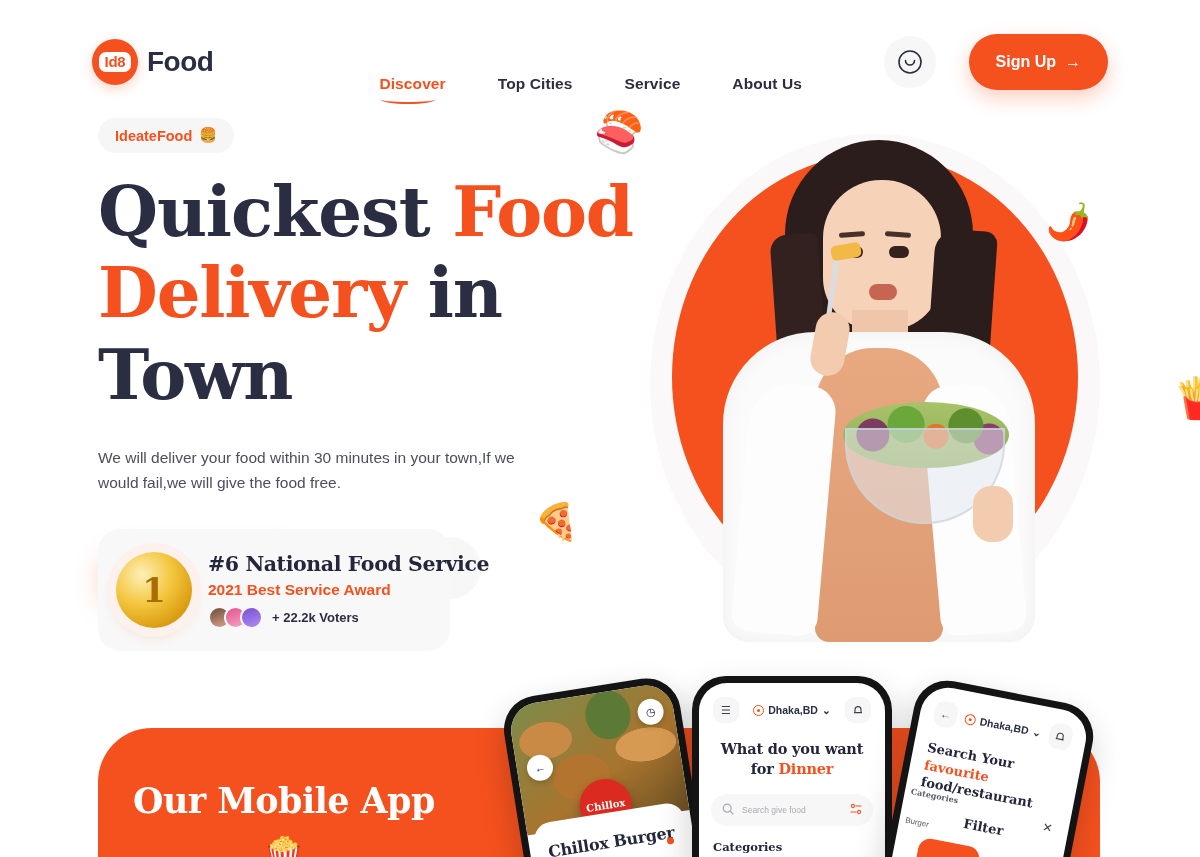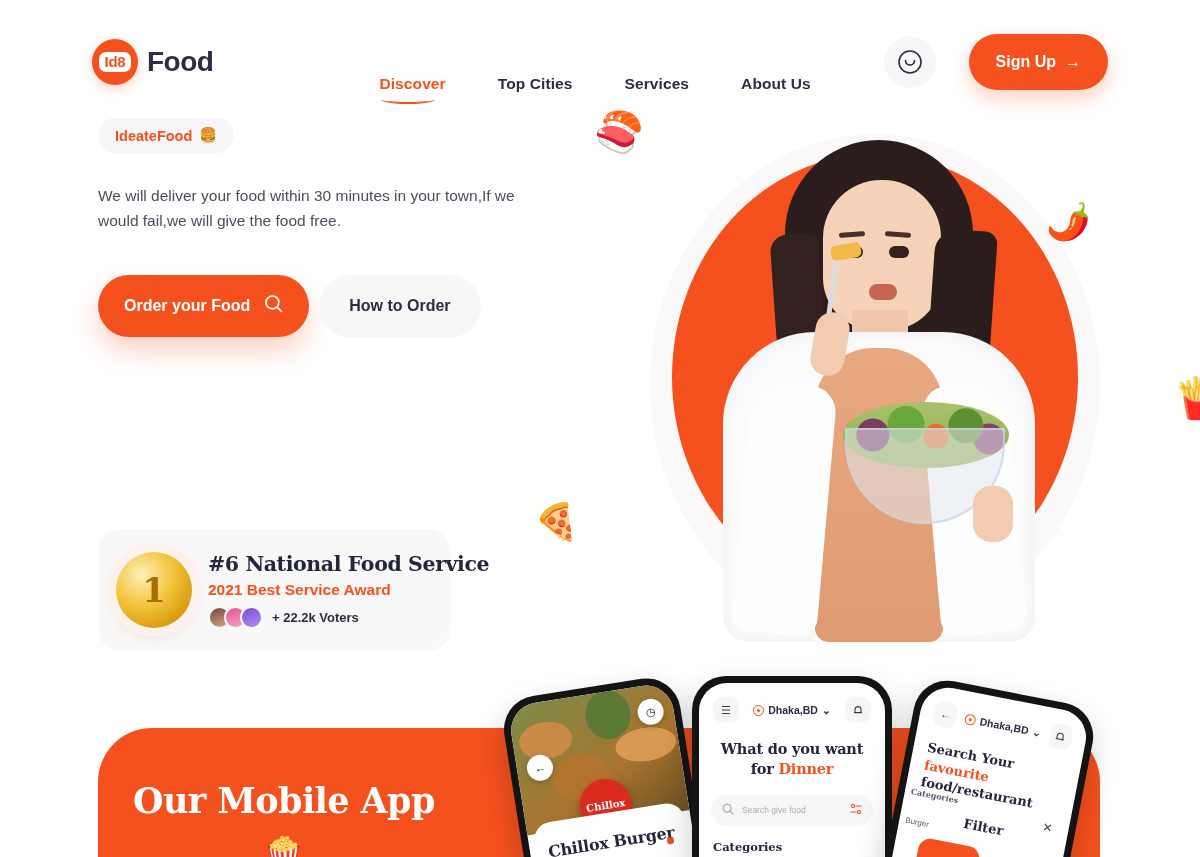--- a/index.html
+++ b/index.html
@@ -309,21 +309,21 @@
 
     <nav class="nav">
       <div class="nav-item active">
         <span>Discover</span>
         <span class="nav-underline"></span>
       </div>
       <div class="nav-item">
         <span>Top Cities</span>
       </div>
       <div class="nav-item">
-        <span>Services</span>
+        <span>Service</span>
       </div>
       <div class="nav-item">
         <span>About Us</span>
       </div>
     </nav>
 
     <div class="header-right">
       <div class="icon-btn">
         <svg width="26" height="26" viewBox="0 0 26 26" fill="none">
           <circle cx="13" cy="13" r="11" stroke="#2B2D42" stroke-width="1.6"></circle>
@@ -336,20 +336,24 @@
       </button>
     </div>
   </div>
 
   <div class="hero-left">
     <div class="pill-badge">
       <span>IdeateFood</span>
       <span>🍔</span>
     </div>
 
+    <h1 class="hero-title">
+      <span>Quickest </span><span class="accent">Food</span><br>
+      <span class="accent">Delivery</span><span> in Town</span>
+    </h1>
 
     <p class="hero-sub">We will deliver your food within 30 minutes in your town,If we would fail,we will give the food free.</p>
 
     <div class="hero-cta">
       <button class="btn-primary">
         <span>Order your Food</span>
         <span>
           <svg width="19" height="19" viewBox="0 0 19 19" fill="none">
             <circle cx="8.4" cy="8.4" r="6.4" stroke="#fff" stroke-width="1.7"></circle>
             <path d="M13.3 13.3L17.5 17.5" stroke="#fff" stroke-width="1.7" stroke-linecap="round"></path>

